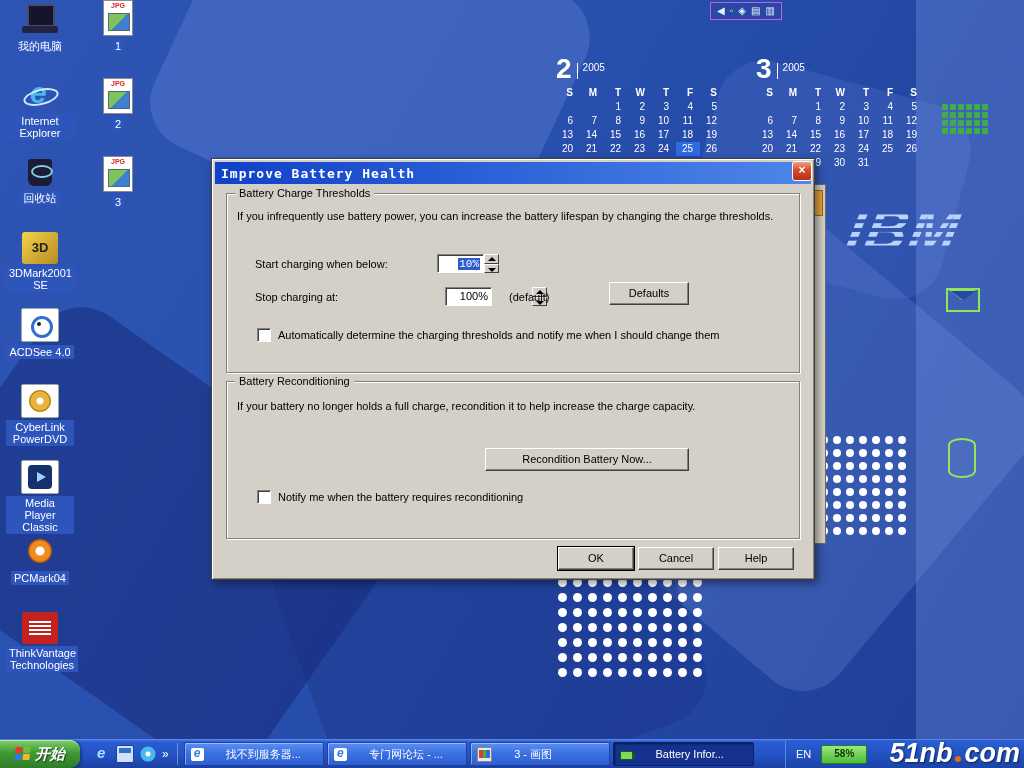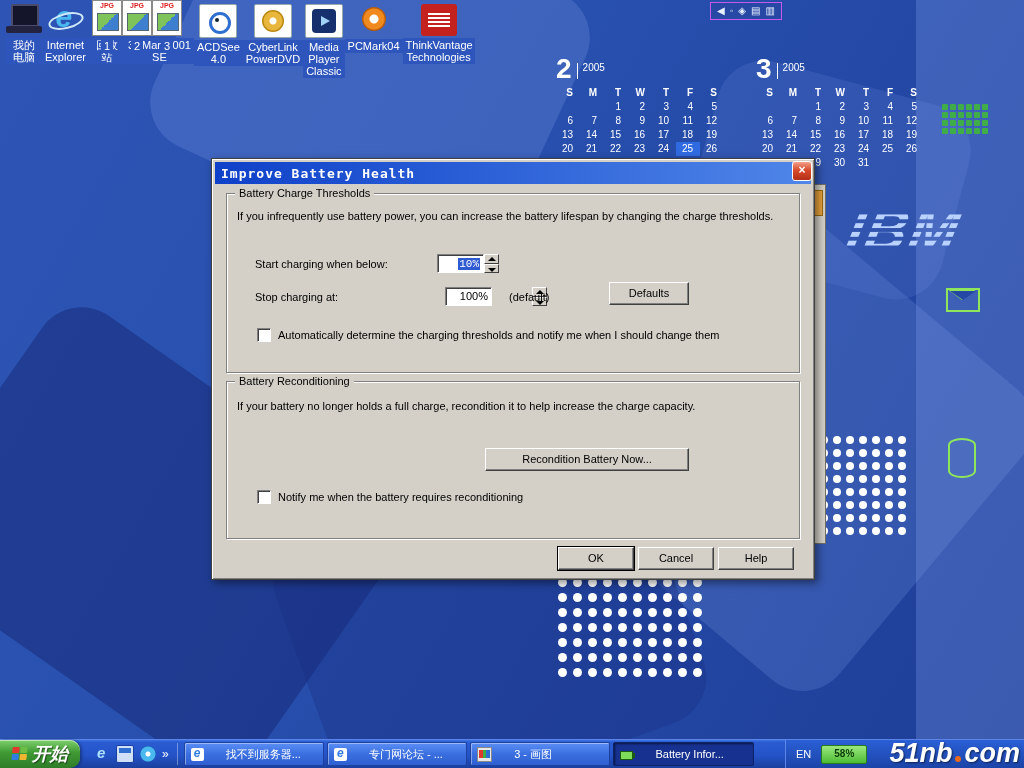--- a/index.html
+++ b/index.html
@@ -34,21 +34,21 @@
   .calendar{position:absolute;width:170px;color:#fff;z-index:5;}
   .cal-title{display:flex;align-items:flex-end;gap:5px;margin-bottom:4px;}
   .cal-month{font-size:28px;font-weight:bold;line-height:26px;}
   .cal-sep{width:1px;height:16px;background:#fff;margin-bottom:3px;}
   .cal-year{font-size:10px;margin-bottom:9px;}
   .cal-head,.cal-grid{display:grid;grid-template-columns:repeat(7,24px);}
   .cal-cell{font-size:10px;height:14px;line-height:14px;text-align:right;padding-right:7px;}
   .cal-hcell{font-weight:bold;}
   .cal-today{background:#2f6ae0;}
   
-  .icon-col{position:absolute;display:flex;flex-direction:row;z-index:20;}
+  .icon-col{position:absolute;display:flex;flex-direction:column;z-index:20;}
   #icon-col1{left:6px;top:4px;width:68px;}
   #icon-col2{left:92px;top:0px;width:52px;}
   .desk-icon{height:76px;text-align:center;cursor:default;}
   #icon-col2 .desk-icon{height:78px;}
   .desk-label{display:inline-block;background:#2d55bc;color:#fff;font-size:11px;line-height:12px;
     padding:1px 3px;max-width:66px;margin:2px auto 0;}
   .dicon{width:36px;height:32px;position:relative;margin:0 auto;}
   .my-computer-icon::before{content:"";position:absolute;left:5px;top:0;width:24px;height:19px;
     background:#14142a;border:2px solid #4a4a6a;border-radius:2px;}
   .my-computer-icon::after{content:"";position:absolute;left:0;bottom:3px;width:36px;height:7px;background:#23233f;border-radius:2px;}
@@ -122,21 +122,21 @@
     border-bottom:1px solid #fff;border-right:1px solid #fff;box-shadow:inset 1px 1px 0 #404040;margin-right:7px;}
   .btn-row{position:absolute;left:346px;top:388px;display:flex;gap:4px;}
   .btn-row .win-btn{position:relative;width:74px;}
   
   .taskbar{position:absolute;left:0;bottom:0;width:1024px;height:28px;z-index:100;
     background:linear-gradient(#3a74e8 0%,#2b5bd0 8%,#2453c8 55%,#1a3f9e 100%);
     border-top:1px solid #5d85e8;display:flex;align-items:center;}
   .start-btn{width:80px;height:28px;background:linear-gradient(#7fd06c,#3f9a34 45%,#2f7d28);
     border-radius:0 10px 10px 0;display:flex;align-items:center;justify-content:center;gap:5px;
     box-shadow:inset 0 1px 0 rgba(255,255,255,.5),2px 0 3px rgba(0,0,0,.3);cursor:pointer;}
-  .start-label{color:#fff;font-weight:bold;font-style:italic;font-size:18px;text-shadow:1px 1px 1px rgba(0,0,0,.5);text-align:right;}
+  .start-label{color:#fff;font-weight:bold;font-style:italic;font-size:15px;text-shadow:1px 1px 1px rgba(0,0,0,.5);text-align:right;}
   .flag{width:15px;height:14px;display:grid;grid-template-columns:7px 7px;grid-template-rows:6px 6px;gap:1px;transform:skew(-6deg);}
   .flag i{display:block;border-radius:1px;}
   .flag .f1{background:#e23b2e;} .flag .f2{background:#6fbe44;} .flag .f3{background:#2f7de0;} .flag .f4{background:#f0b632;}
   .quicklaunch{display:flex;align-items:center;gap:6px;padding:0 8px;border-right:1px solid rgba(255,255,255,.35);height:22px;margin-left:6px;}
   .ql{width:16px;height:16px;position:relative;cursor:pointer;}
   .ie-quick-icon::before{content:"e";position:absolute;left:3px;top:-2px;color:#aee2ff;font-size:15px;font-weight:bold;font-style:italic;}
   .desktop-quick-icon{background:#cfe0f8;border:1px solid #1a3f9e;border-radius:2px;}
   .desktop-quick-icon::before{content:"";position:absolute;left:2px;top:2px;right:2px;height:5px;background:#2f6fd0;}
   .media-quick-icon{border-radius:50%;background:radial-gradient(circle,#fff 0 2px,#49b8ef 3px 7px,#1a5fae 8px);}
   .ql-chevron{color:#fff;font-size:12px;cursor:pointer;}

